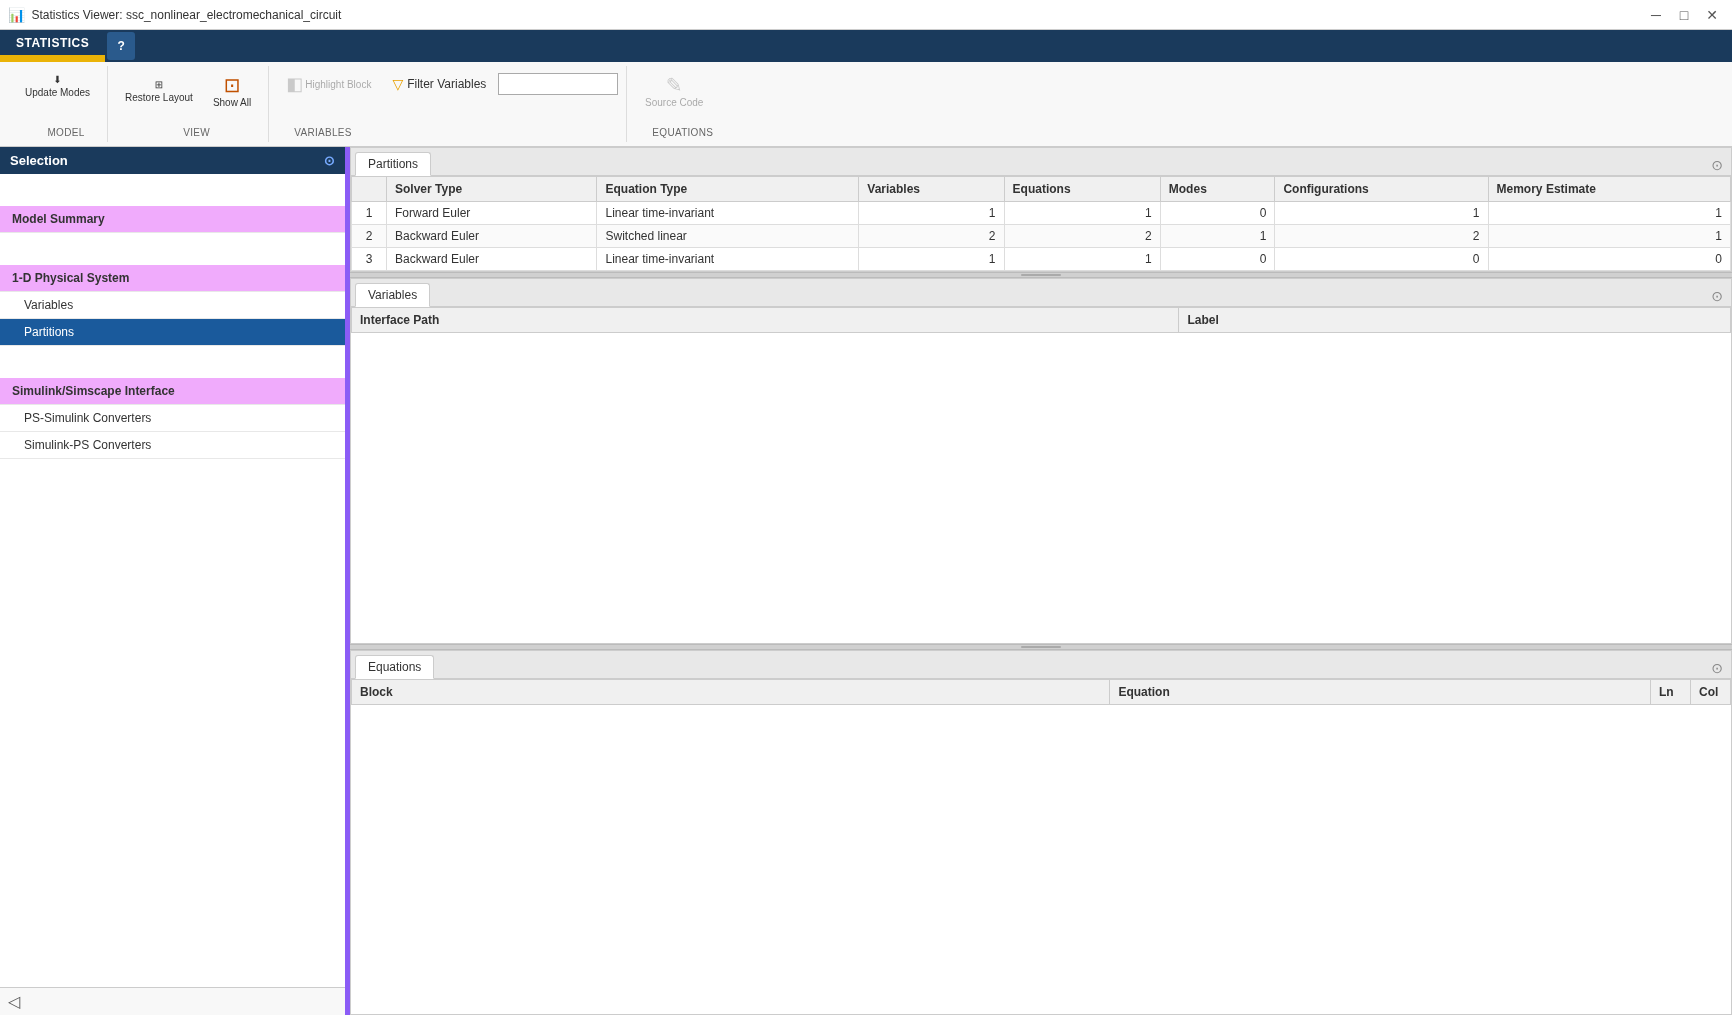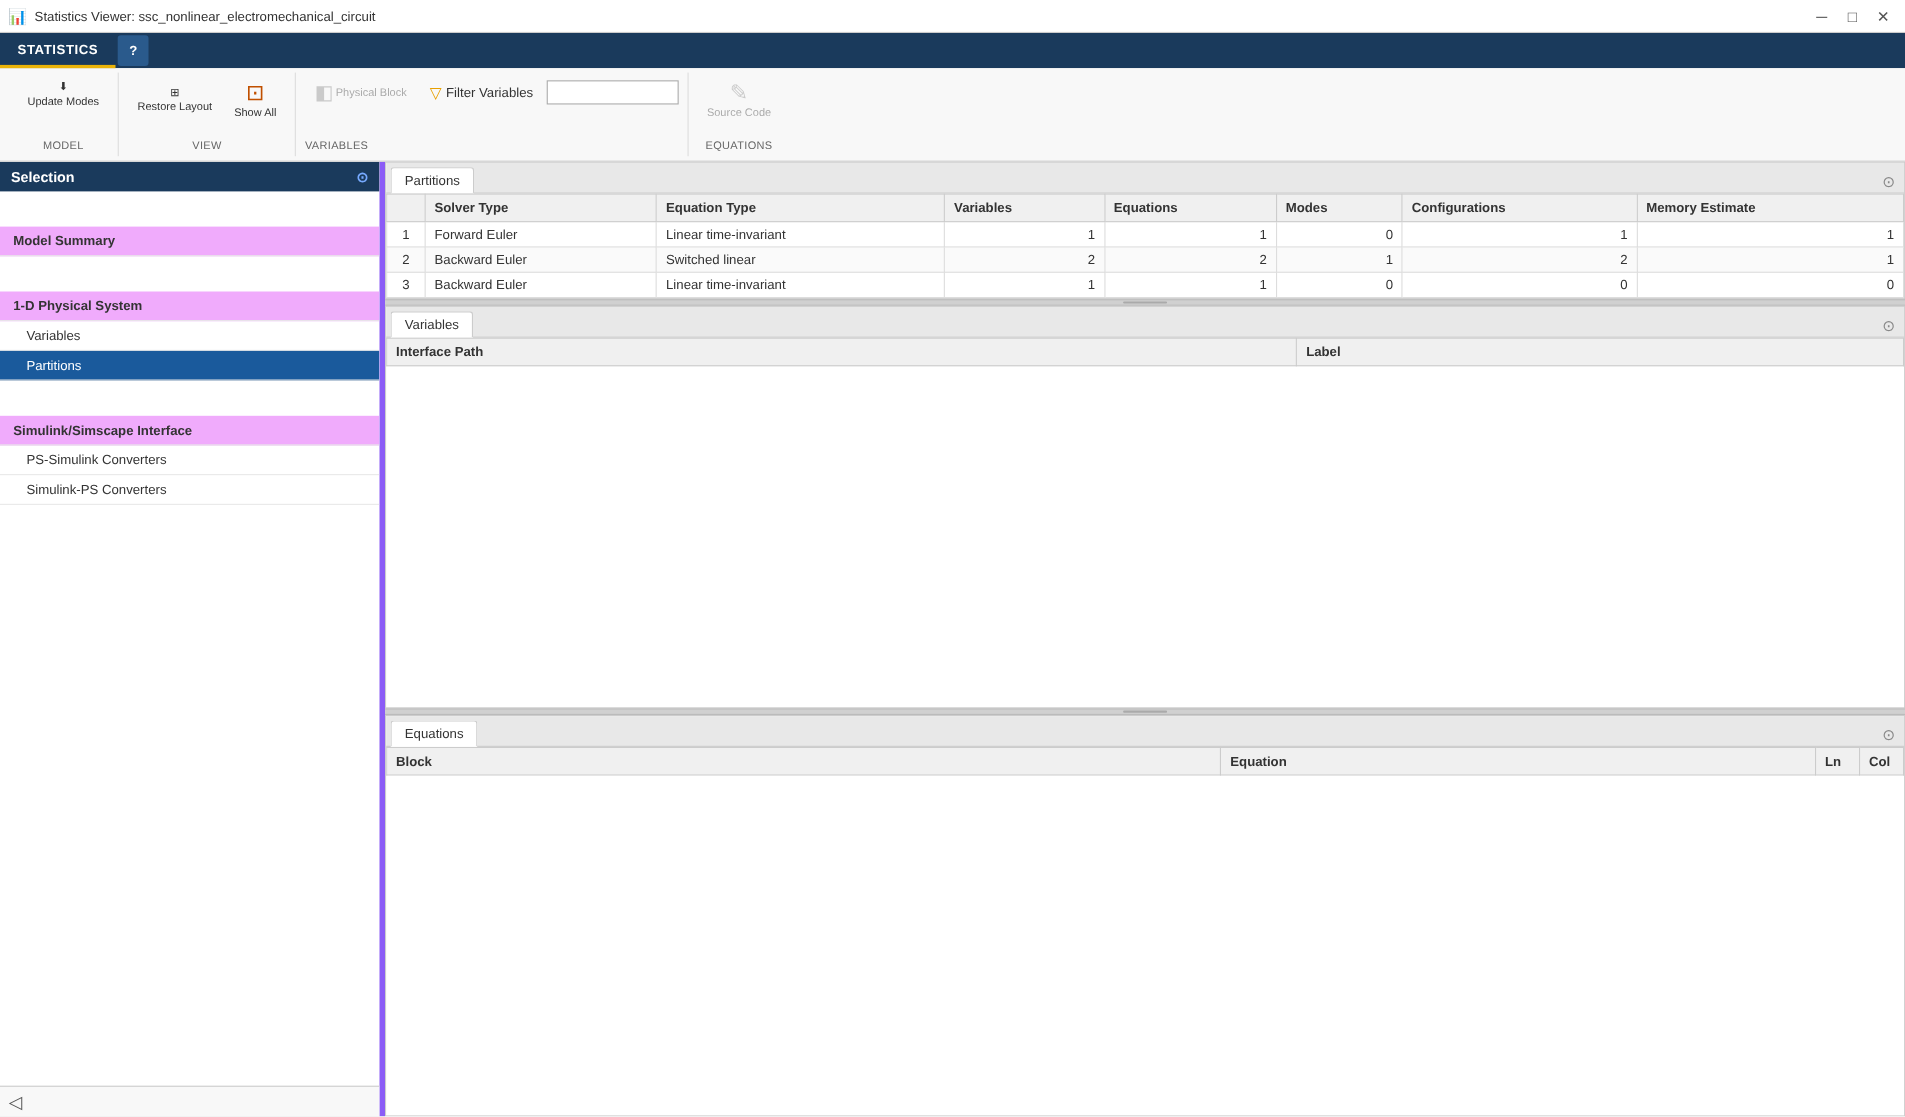--- a/index.html
+++ b/index.html
@@ -22,41 +22,42 @@
 
     
     .tab-bar {
       background: #1a3a5c; display: flex; align-items: stretch; height: 32px;
     }
     .tab-item {
       padding: 0 16px; display: flex; align-items: center; color: white;
       font-size: 12px; font-weight: bold; letter-spacing: 0.5px;
       border-bottom: 3px solid transparent; cursor: pointer;
     }
-    .tab-item.active { border-bottom: 3px solid #eab308; }
+    .tab-item.active { border-bottom: 7px solid #eab308; }
     .tab-help {
       margin-left: auto; width: 28px; height: 28px; margin: 2px;
       background: #2a5a8c; border-radius: 3px; display: flex; align-items: center; justify-content: center;
       color: white; font-weight: bold; cursor: pointer;
     }
 
     
     .toolbar {
       background: #f8f8f8; border-bottom: 1px solid #ccc;
       display: flex; align-items: stretch; padding: 4px 8px; gap: 0;
       min-height: 85px;
     }
     .toolbar-group {
       display: flex; flex-direction: column; align-items: center; justify-content: flex-start;
       padding: 4px 8px; border-right: 1px solid #ddd; gap: 2px;
     }
     .toolbar-group:last-child { border-right: none; }
     .toolbar-group-label {
       font-size: 10px; color: #666; margin-top: auto; padding-top: 4px;
       letter-spacing: 0.3px;
+      margin-left: 17px;
     }
     .toolbar-btn {
       display: flex; flex-direction: column; align-items: center; justify-content: center;
       padding: 4px 8px; cursor: pointer; border: 1px solid transparent;
       border-radius: 3px; min-width: 50px; gap: 2px;
     }
     .toolbar-btn.disabled { opacity: 0.4; cursor: default; }
     .toolbar-btn span { font-size: 10px; color: #333; text-align: center; }
     .toolbar-icon { font-size: 20px; line-height: 1; }
     .toolbar-search {
@@ -210,21 +211,21 @@
         <span>Show All</span>
       </div>
     </div>
     <span class="toolbar-group-label">VIEW</span>
   </div>
 
   <div class="toolbar-group" style="flex-direction:column; align-items:flex-start; min-width:260px;">
     <div style="display:flex; align-items:center; gap:4px; flex-wrap:wrap;">
       <div class="toolbar-btn disabled" style="flex-direction:row; min-width:auto; opacity:0.4;">
         <span class="toolbar-icon" style="font-size:18px; color:#888;">◧</span>
-        <span>Physical Block</span>
+        <span>Highlight Block</span>
       </div>
       <div class="toolbar-filter-btn">
         <span class="filter-icon">▽</span>
         <span>Filter Variables</span>
       </div>
       <input class="toolbar-search" type="text" placeholder="" style="">
     </div>
     <span class="toolbar-group-label">VARIABLES</span>
   </div>
 

